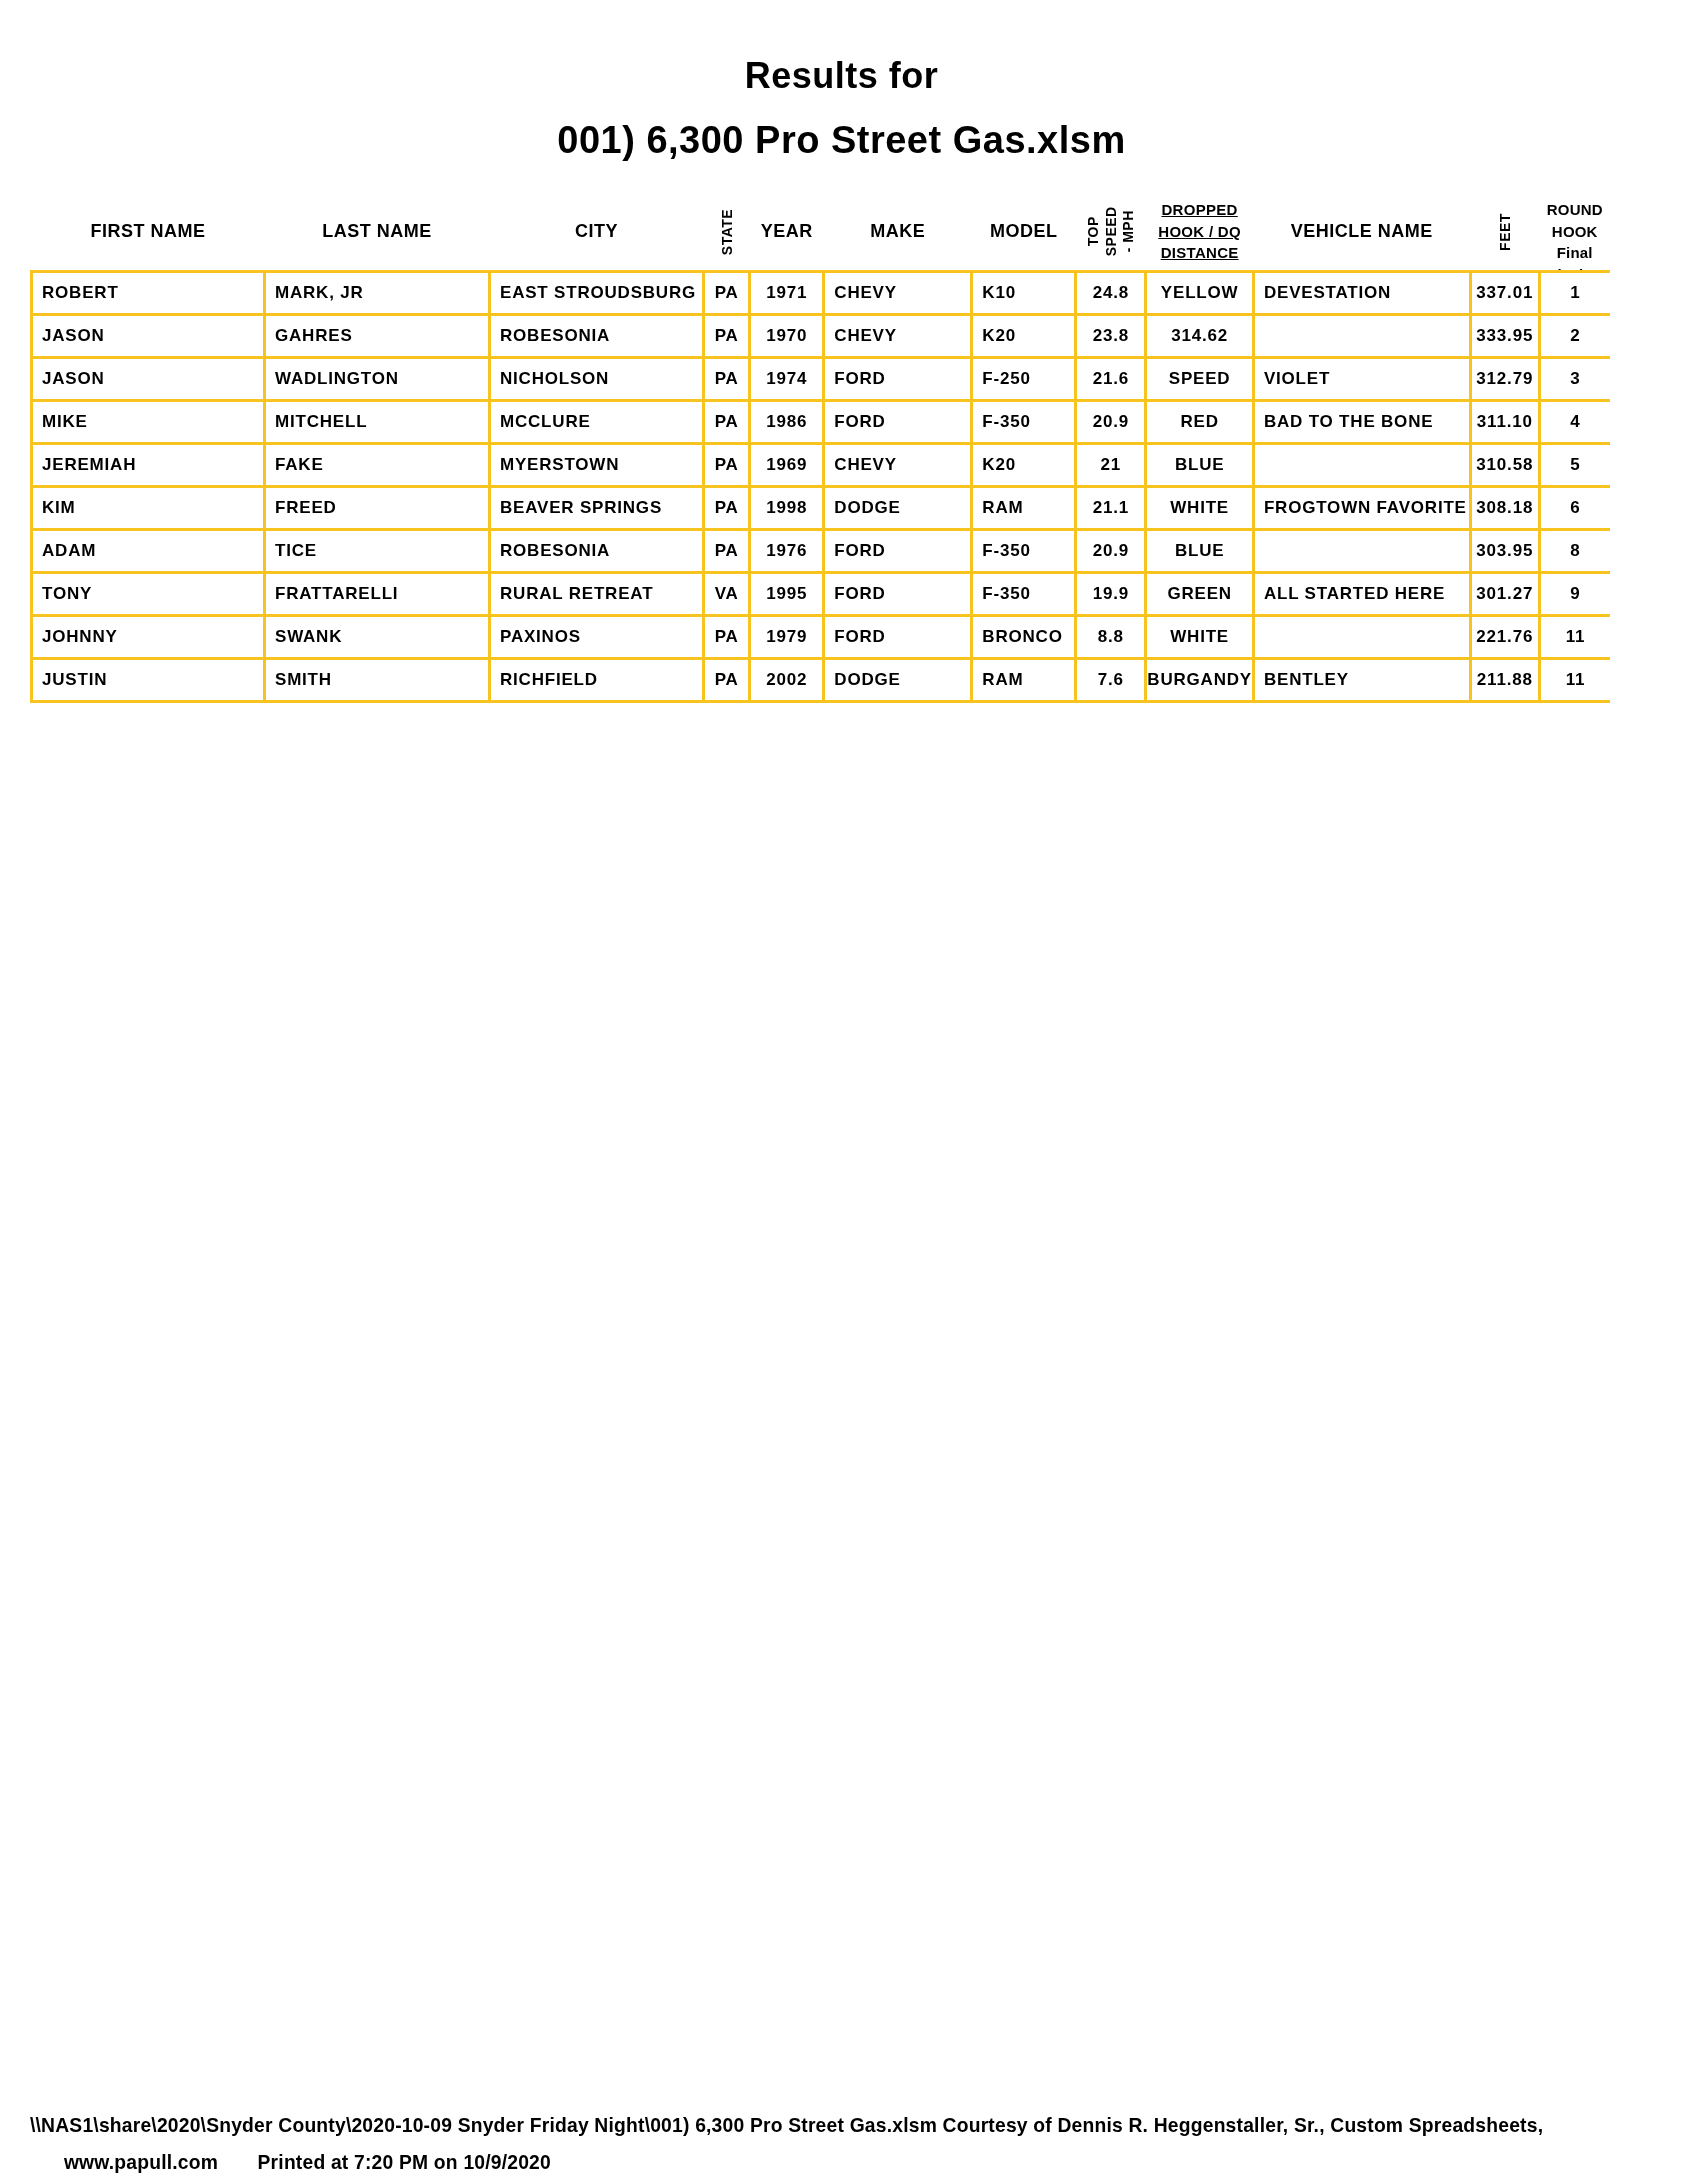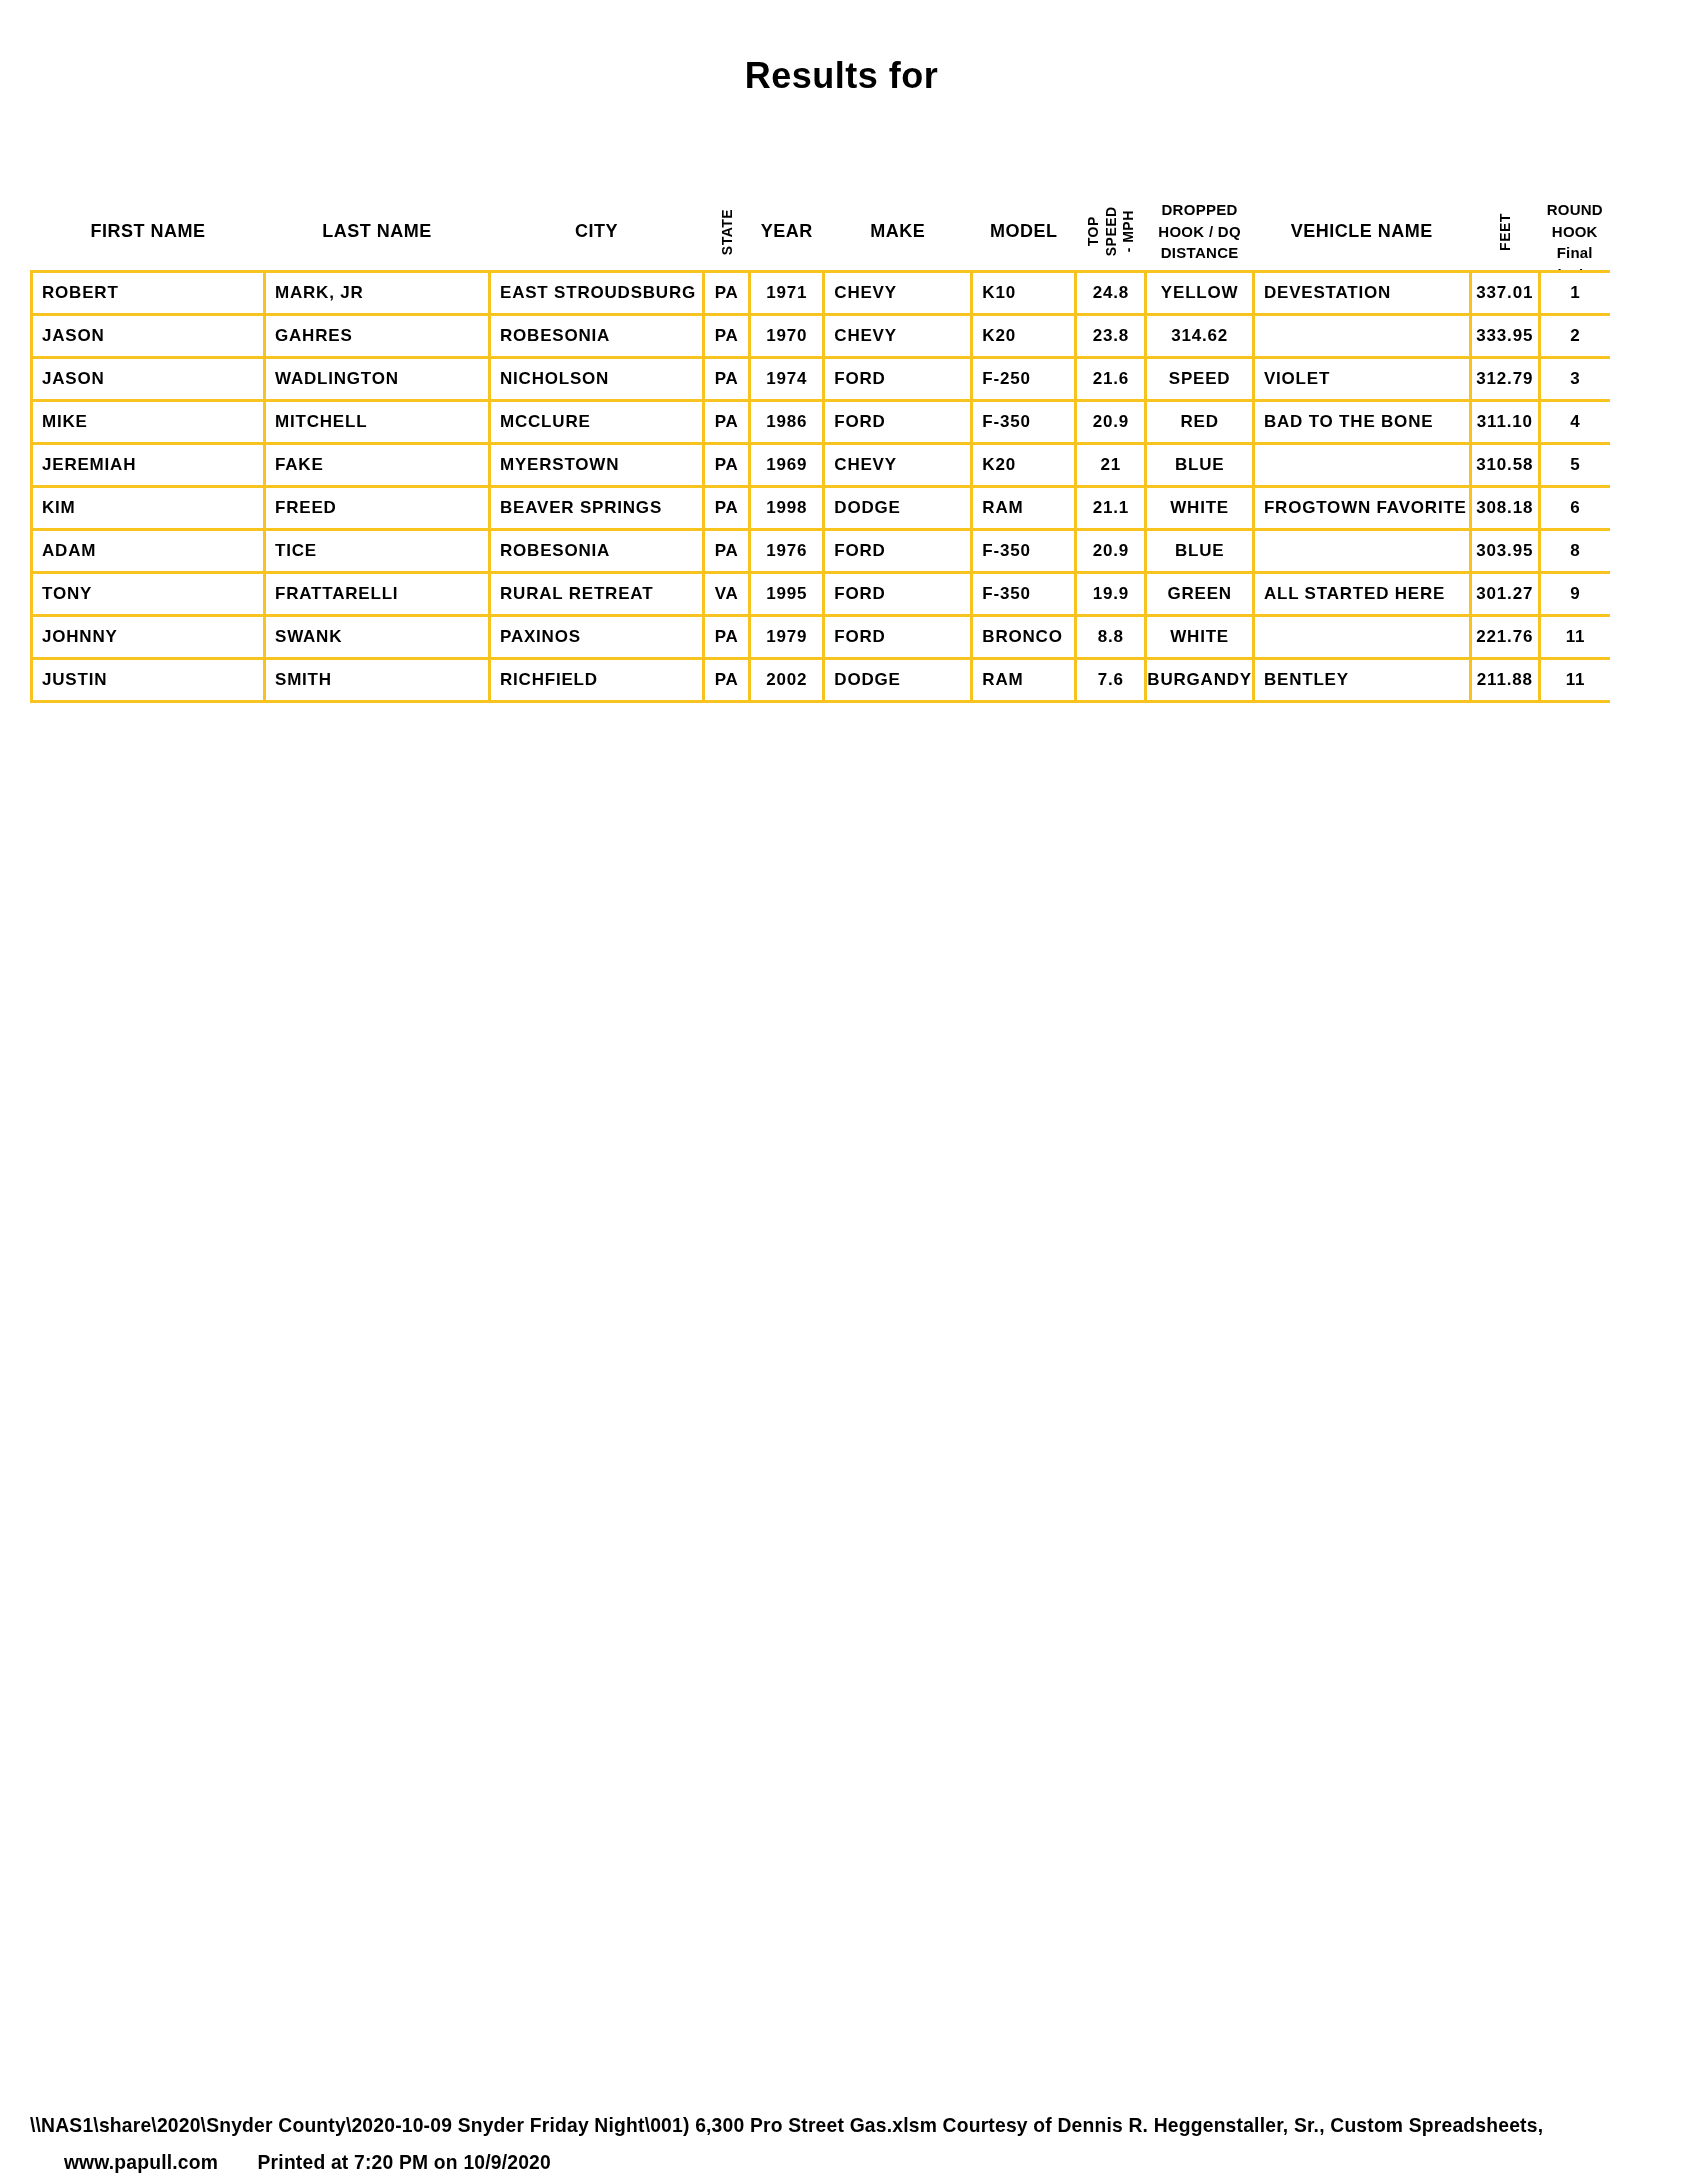--- a/index.html
+++ b/index.html
@@ -24,21 +24,21 @@
   table.results th, table.results td { overflow: hidden; }
 
   thead th {
     height: 77px; padding: 0; border: none;
     vertical-align: middle; text-align: center;
     font-weight: bold; font-size: 18px; letter-spacing: 0.5px;
   }
   thead th .rotwrap { display: flex; align-items: center; justify-content: center; height: 77px; }
   thead th .vert { transform: rotate(-90deg); white-space: nowrap; font-size: 14px; letter-spacing: 0.5px; }
   thead th .vert-multi { transform: rotate(-90deg); font-size: 14px; line-height: 1.25; text-align: center; letter-spacing: 0.5px; }
-  thead th .hdr-multi { font-size: 15px; line-height: 1.45; letter-spacing: 0.3px; }
+  thead th .hdr-multi { font-size: 15px; line-height: 1.45; letter-spacing: 0.3px; text-decoration: underline; }
   thead th .hdr-small { font-size: 15px; line-height: 1.45; letter-spacing: 0.2px; }
 
   tbody td {
     height: 40px;
     border: 3px solid var(--grid, #F7C31E);
     font-size: 17px; letter-spacing: 0.8px;
     vertical-align: middle;
     padding: 0 2px 0 9px;
     white-space: nowrap;
   }
@@ -50,20 +50,21 @@
   .footer .line { line-height: 37px; white-space: nowrap; }
   .footer .l2-left { display: inline-block; width: 222px; text-align: center; }
 </style>
 </head>
 <body style="--grid: #F7C31E;">
 
 <div class="page">
 
   <div class="title-block">
     <div class="title-line1">Results for</div>
+    <div class="title-line2">001) 6,300 Pro Street Gas.xlsm</div>
   </div>
 
   <table class="results">
     <colgroup>
         <col style="width: 233px;">
         <col style="width: 225px;">
         <col style="width: 214px;">
         <col style="width: 40px;">
         <col style="width: 74px;">
         <col style="width: 148px;">

